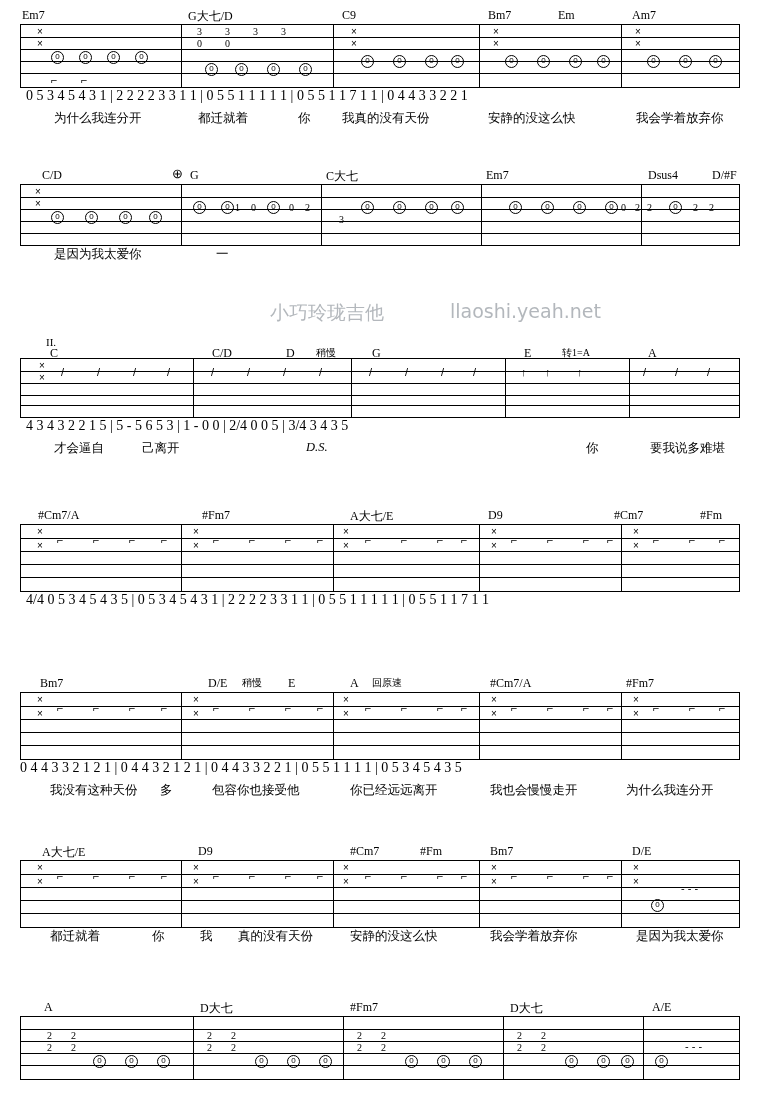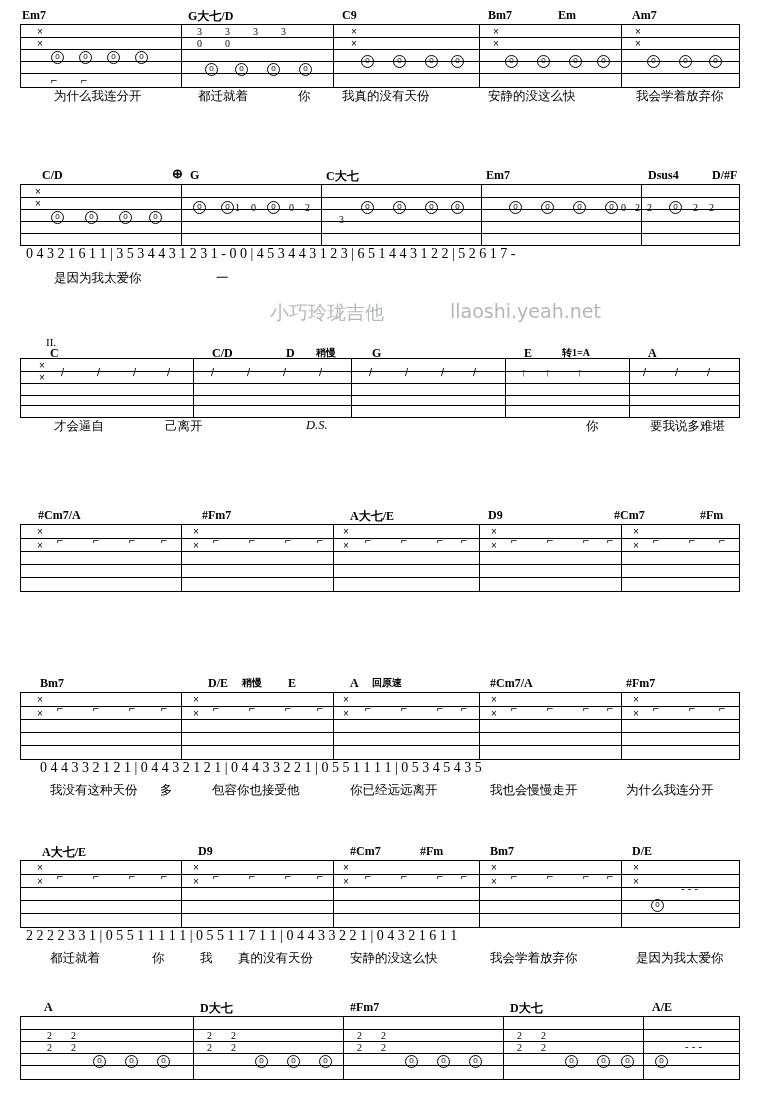--- a/index.html
+++ b/index.html
@@ -3,21 +3,21 @@
 <meta charset="utf-8">
 <style>
   html,body{margin:0;padding:0;background:#ffffff;}
   body{width:760px;height:1116px;position:relative;font-family:"Liberation Serif",serif;color:#000;}
   .sheet{position:relative;width:760px;height:1116px;overflow:hidden;}
 
   .system{position:relative;width:720px;margin:0 auto;}
 
   
   .chordrow{position:relative;height:16px;}
-  .chord{position:absolute;font-family:"Liberation Serif",serif;font-size:12px;font-weight:bold;white-space:nowrap;}
+  .chord{position:absolute;font-family:"Liberation Serif",serif;font-size:12px;font-weight:normal;white-space:nowrap;}
 
   
   .staff{position:relative;height:60px;border-top:1px solid #000;border-bottom:1px solid #000;border-left:1px solid #000;border-right:1px solid #000;background:#fff;}
   .staff .line{position:absolute;left:0;right:0;height:1px;background:#000;}
   .staff .bar{position:absolute;top:0;bottom:0;width:1px;background:#000;}
 
   
   .slash{position:absolute;font-size:11px;font-family:"Liberation Sans",sans-serif;line-height:1;}
   .xmark{position:absolute;font-size:10px;font-family:"Liberation Sans",sans-serif;line-height:1;}
   .note{position:absolute;font-size:10px;font-family:"Liberation Serif",serif;line-height:1;}
@@ -87,20 +87,23 @@
         <span class="xmark" style="left:472px;top:14px;">×</span>
       <span class="circ" style="left:484px;top:30px;">0</span>
         <span class="circ" style="left:516px;top:30px;">0</span>
       <span class="circ" style="left:548px;top:30px;">0</span>
         <span class="circ" style="left:576px;top:30px;">0</span>
       <span class="xmark" style="left:614px;top:2px;">×</span>
         <span class="xmark" style="left:614px;top:14px;">×</span>
       <span class="circ" style="left:626px;top:30px;">0</span>
         <span class="circ" style="left:658px;top:30px;">0</span>
       <span class="circ" style="left:688px;top:30px;">0</span>
+    </div>
+    <div class="numrow">
+      <span class="num" style="left:6px;">0 5 3 4 5 4 3 1 | 2 2 2 2 3 3 1 1 | 0 5 5 1 1 1 1 1 | 0 5 5 1 1 7 1 1 | 0 4 4 3 3 2 2 1</span>
     </div>
     <div class="lyricrow">
       <span class="lyric" style="left:34px;">为什么我连分开</span>
       <span class="lyric" style="left:178px;">都迁就着</span>
       <span class="lyric" style="left:278px;">你</span>
       <span class="lyric" style="left:322px;">我真的没有天份</span>
       <span class="lyric" style="left:468px;">安静的没这么快</span>
       <span class="lyric" style="left:616px;">我会学着放弃你</span>
     </div>
   </div>
@@ -146,23 +149,20 @@
         <span class="circ" style="left:520px;top:16px;">0</span>
       <span class="circ" style="left:552px;top:16px;">0</span>
         <span class="circ" style="left:584px;top:16px;">0</span>
       <span class="note" style="left:600px;top:18px;">0</span>
         <span class="note" style="left:614px;top:18px;">2</span>
       <span class="note" style="left:626px;top:18px;">2</span>
       <span class="circ" style="left:648px;top:16px;">0</span>
         <span class="note" style="left:672px;top:18px;">2</span>
       <span class="note" style="left:688px;top:18px;">2</span>
     </div>
-    <div class="numrow" style="height:24px;">
-      <span class="num" style="left:6px;">0 4 3 2 1 6 1 1 | 3 5 3 4 4 3 1 2 3 1 - 0 0 | 4 5 3 4 4 3 1 2 3 | 6 5 1 4 4 3 1 2 2 | 5 2 6 1 7 -</span>
-    </div>
     <div class="lyricrow">
       <span class="lyric" style="left:34px;">是因为我太爱你</span>
       <span class="lyric" style="left:196px;">一</span>
     </div>
   </div>
 
   <div class="watermark" style="left:270px;top:300px;">小巧玲珑吉他</div>
   <div class="watermark" style="left:450px;top:300px;">llaoshi.yeah.net</div>
 
   <div class="system" style="position:absolute;left:20px;top:340px;width:720px;">
@@ -200,23 +200,26 @@
         <span class="slash" style="left:384px;top:8px;">/</span>
       <span class="slash" style="left:420px;top:8px;">/</span>
         <span class="slash" style="left:452px;top:8px;">/</span>
       <span class="slash" style="left:500px;top:8px;">↑</span>
         <span class="slash" style="left:524px;top:8px;">↑</span>
       <span class="slash" style="left:556px;top:8px;">↑</span>
       <span class="slash" style="left:622px;top:8px;">/</span>
         <span class="slash" style="left:654px;top:8px;">/</span>
       <span class="slash" style="left:686px;top:8px;">/</span>
     </div>
+    <div class="numrow">
+      <span class="num" style="left:6px;">4 3 4 3 2 2 1 5 | 5 - 5 6 5 3 | 1 - 0  0 | 2/4 0 0 5 | 3/4 3 4 3 5</span>
+    </div>
     <div class="lyricrow">
       <span class="lyric" style="left:34px;">才会逼自</span>
-      <span class="lyric" style="left:145px;">己离开</span>
+      <span class="lyric" style="left:122px;">己离开</span>
       <span class="lyric ital" style="left:286px;font-family:'Liberation Serif',serif;">D.S.</span>
       <span class="lyric" style="left:566px;">你</span>
       <span class="lyric" style="left:630px;">要我说多难堪</span>
     </div>
   </div>
 
   <div class="system" style="position:absolute;left:20px;top:508px;width:720px;">
     <div class="chordrow">
       <span class="chord" style="left:18px;">#Cm7/A</span>
       <span class="chord" style="left:182px;">#Fm7</span>
@@ -257,20 +260,23 @@
       <span class="slash" style="left:490px;top:10px;">⌐</span>
         <span class="slash" style="left:526px;top:10px;">⌐</span>
       <span class="slash" style="left:562px;top:10px;">⌐</span>
         <span class="slash" style="left:586px;top:10px;">⌐</span>
       <span class="xmark" style="left:612px;top:2px;">×</span>
         <span class="xmark" style="left:612px;top:16px;">×</span>
       <span class="slash" style="left:632px;top:10px;">⌐</span>
         <span class="slash" style="left:668px;top:10px;">⌐</span>
       <span class="slash" style="left:698px;top:10px;">⌐</span>
     </div>
+    <div class="numrow">
+      <span class="num" style="left:6px;">4/4 0 5 3 4 5 4 3 5 | 0 5 3 4 5 4 3 1 | 2 2 2 2 3 3 1 1 | 0 5 5 1 1 1 1 1 | 0 5 5 1 1 7 1 1</span>
+    </div>
   </div>
 
   <div class="system" style="position:absolute;left:20px;top:676px;width:720px;">
     <div class="chordrow">
       <span class="chord" style="left:20px;">Bm7</span>
       <span class="chord" style="left:188px;">D/E</span>
       <span class="chord" style="left:222px;font-size:10px;">稍慢</span>
       <span class="chord" style="left:268px;">E</span>
       <span class="chord" style="left:330px;">A</span>
       <span class="chord" style="left:352px;font-size:10px;">回原速</span>
@@ -310,21 +316,21 @@
         <span class="slash" style="left:526px;top:10px;">⌐</span>
       <span class="slash" style="left:562px;top:10px;">⌐</span>
         <span class="slash" style="left:586px;top:10px;">⌐</span>
       <span class="xmark" style="left:612px;top:2px;">×</span>
         <span class="xmark" style="left:612px;top:16px;">×</span>
       <span class="slash" style="left:632px;top:10px;">⌐</span>
         <span class="slash" style="left:668px;top:10px;">⌐</span>
       <span class="slash" style="left:698px;top:10px;">⌐</span>
     </div>
     <div class="numrow">
-      <span class="num" style="left:20px;">0 4 4 3 3 2 1 2 1 | 0 4 4 3 2 1 2 1 | 0 4 4 3 3 2 2 1 | 0 5 5 1 1 1 1 | 0 5 3 4 5 4 3 5</span>
+      <span class="num" style="left:0;">0 4 4 3 3 2 1 2 1 | 0 4 4 3 2 1 2 1 | 0 4 4 3 3 2 2 1 | 0 5 5 1 1 1 1 | 0 5 3 4 5 4 3 5</span>
     </div>
     <div class="lyricrow">
       <span class="lyric" style="left:30px;">我没有这种天份</span>
       <span class="lyric" style="left:140px;">多</span>
       <span class="lyric" style="left:192px;">包容你也接受他</span>
       <span class="lyric" style="left:330px;">你已经远远离开</span>
       <span class="lyric" style="left:470px;">我也会慢慢走开</span>
       <span class="lyric" style="left:606px;">为什么我连分开</span>
     </div>
   </div>
@@ -368,23 +374,20 @@
       <span class="xmark" style="left:470px;top:2px;">×</span>
         <span class="xmark" style="left:470px;top:16px;">×</span>
       <span class="slash" style="left:490px;top:10px;">⌐</span>
         <span class="slash" style="left:526px;top:10px;">⌐</span>
       <span class="slash" style="left:562px;top:10px;">⌐</span>
         <span class="slash" style="left:586px;top:10px;">⌐</span>
       <span class="xmark" style="left:612px;top:2px;">×</span>
         <span class="xmark" style="left:612px;top:16px;">×</span>
       <span class="circ" style="left:630px;top:38px;">0</span>
       <span class="slash" style="left:660px;top:22px;">- - -</span>
-    </div>
-    <div class="numrow">
-      <span class="num" style="left:6px;">2 2 2 2 3 3 1 | 0 5 5 1 1 1 1 1 | 0 5 5 1 1 7 1 1 | 0 4 4 3 3 2 2 1 | 0 4 3 2 1 6 1 1</span>
     </div>
     <div class="lyricrow">
       <span class="lyric" style="left:30px;">都迁就着</span>
       <span class="lyric" style="left:132px;">你</span>
       <span class="lyric" style="left:180px;">我</span>
       <span class="lyric" style="left:218px;">真的没有天份</span>
       <span class="lyric" style="left:330px;">安静的没这么快</span>
       <span class="lyric" style="left:470px;">我会学着放弃你</span>
       <span class="lyric" style="left:616px;">是因为我太爱你</span>
     </div>

